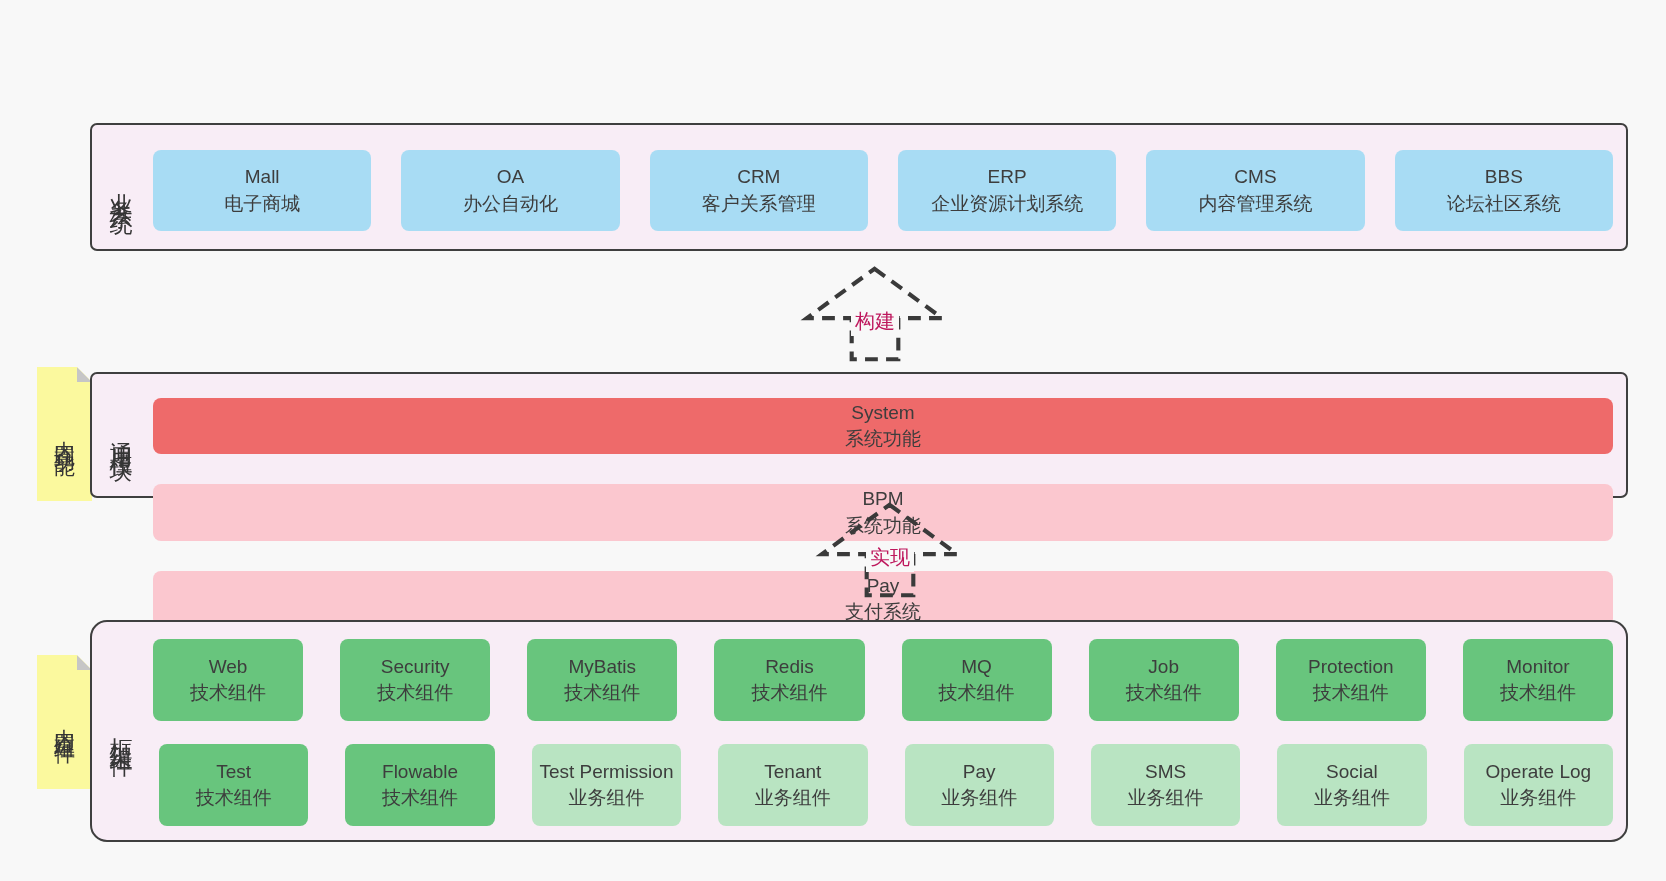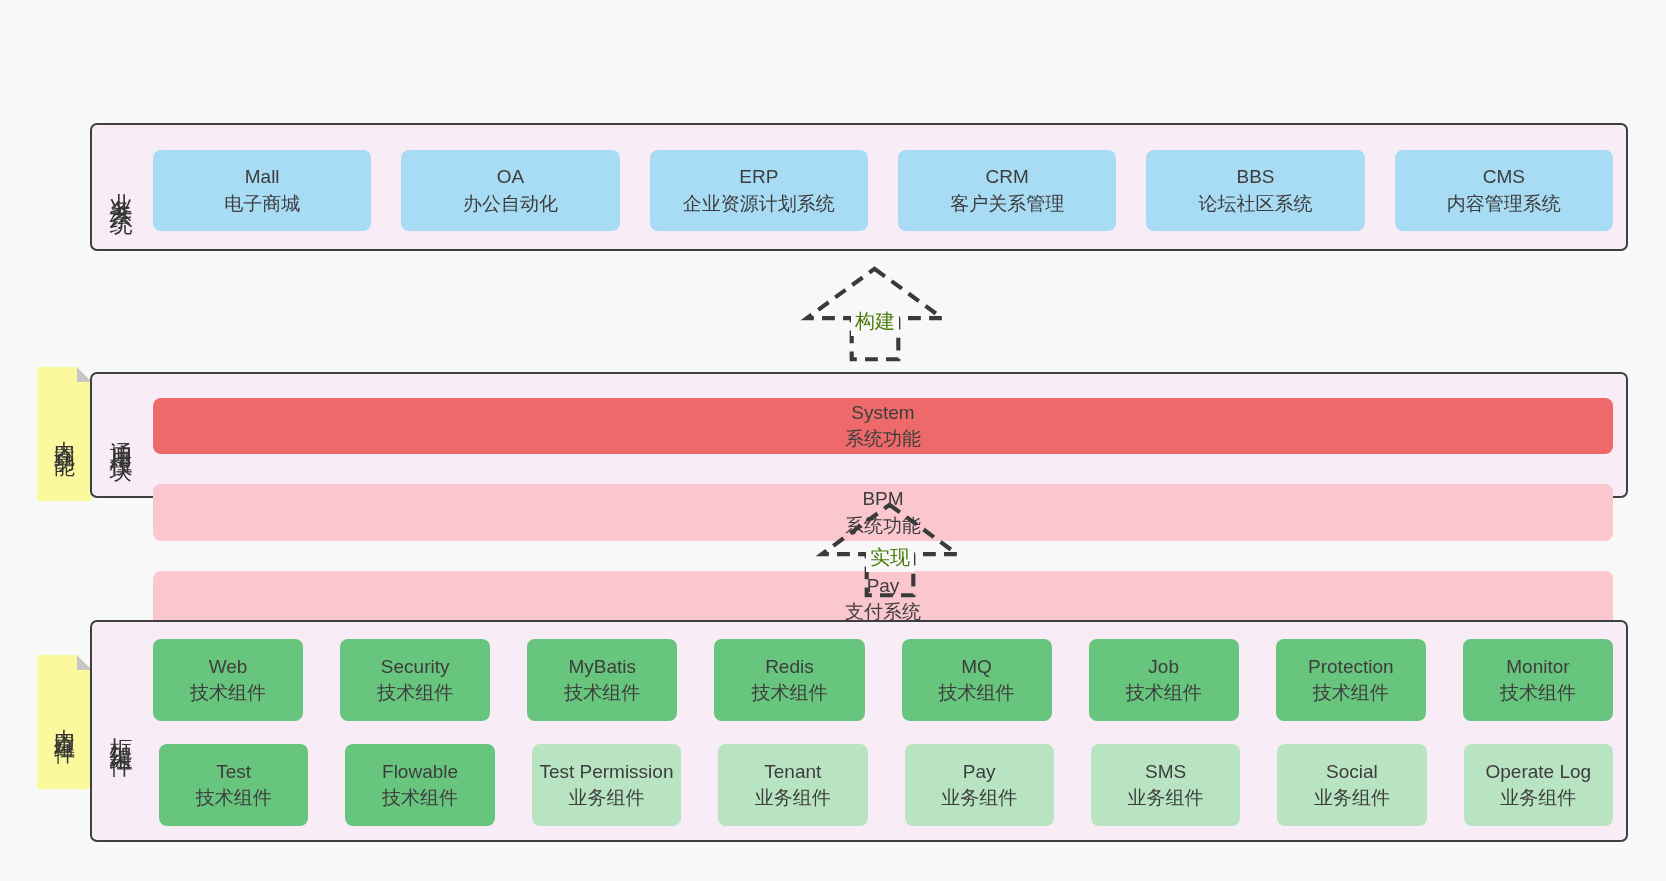--- a/index.html
+++ b/index.html
@@ -51,21 +51,21 @@
   }
   .note .fold{position:absolute;top:0;right:0;}
   .note-text{
     writing-mode:vertical-rl;text-orientation:upright;
     font-size:21px;letter-spacing:5px;color:#353535;
   }
   .arrow{position:absolute;width:150px;height:96px;}
   .arrow svg{position:absolute;left:0;top:0;}
   .arrow-label{
     position:absolute;left:50%;top:41px;transform:translateX(-50%);
-    background:var(--canvas-bg);padding:1px 4px;font-size:20px;color:#4d7c0f;white-space:nowrap;
+    background:var(--canvas-bg);padding:1px 4px;font-size:20px;color:#be185d;white-space:nowrap;
   }
 </style>
 </head>
 <body>
 
 <div class="note" style="top:367px;height:134px;">
   <svg class="fold" width="15" height="15">
       <polygon points="0,0 15,15 0,15" fill="#c6c6c6"></polygon>
     </svg>
   <span class="note-text">内置功能</span>
@@ -82,34 +82,34 @@
   <div class="boxrow row6" style="top:25px;height:81px;">
     <div class="box b-blue">
       <span>Mall</span>
       <span>电子商城</span>
     </div>
     <div class="box b-blue">
       <span>OA</span>
       <span>办公自动化</span>
     </div>
     <div class="box b-blue">
+      <span>CRM</span>
+      <span>客户关系管理</span>
+    </div>
+    <div class="box b-blue">
       <span>ERP</span>
       <span>企业资源计划系统</span>
     </div>
     <div class="box b-blue">
-      <span>CRM</span>
-      <span>客户关系管理</span>
+      <span>CMS</span>
+      <span>内容管理系统</span>
     </div>
     <div class="box b-blue">
       <span>BBS</span>
       <span>论坛社区系统</span>
-    </div>
-    <div class="box b-blue">
-      <span>CMS</span>
-      <span>内容管理系统</span>
     </div>
   </div>
 </div>
 
 <div class="arrow" style="left:800px;top:266px;">
   <svg width="150" height="96" viewBox="0 0 155 105">
     <polygon points="77,3 151,57 103,57 103,102 52,102 52,57 3,57" fill="none" stroke="#3a3a3a" stroke-width="4.5" stroke-dasharray="14 9"></polygon>
   </svg>
   <span class="arrow-label">构建</span>
 </div>
@@ -136,21 +136,21 @@
   </div>
 </div>
 
 <div class="arrow" style="left:815px;top:502px;">
   <svg width="150" height="96" viewBox="0 0 155 105">
     <polygon points="77,3 151,57 103,57 103,102 52,102 52,57 3,57" fill="none" stroke="#3a3a3a" stroke-width="4.5" stroke-dasharray="14 9"></polygon>
   </svg>
   <span class="arrow-label">实现</span>
 </div>
 
-<div class="panel" style="top:620px;height:222px;">
+<div class="panel" style="top:620px;height:222px;border-radius:17px;">
   <div class="vlabel">框架组件</div>
   <div class="boxrow row8" style="top:17px;height:82px;">
     <div class="box b-green">
       <span>Web</span>
       <span>技术组件</span>
     </div>
     <div class="box b-green">
       <span>Security</span>
       <span>技术组件</span>
     </div>

